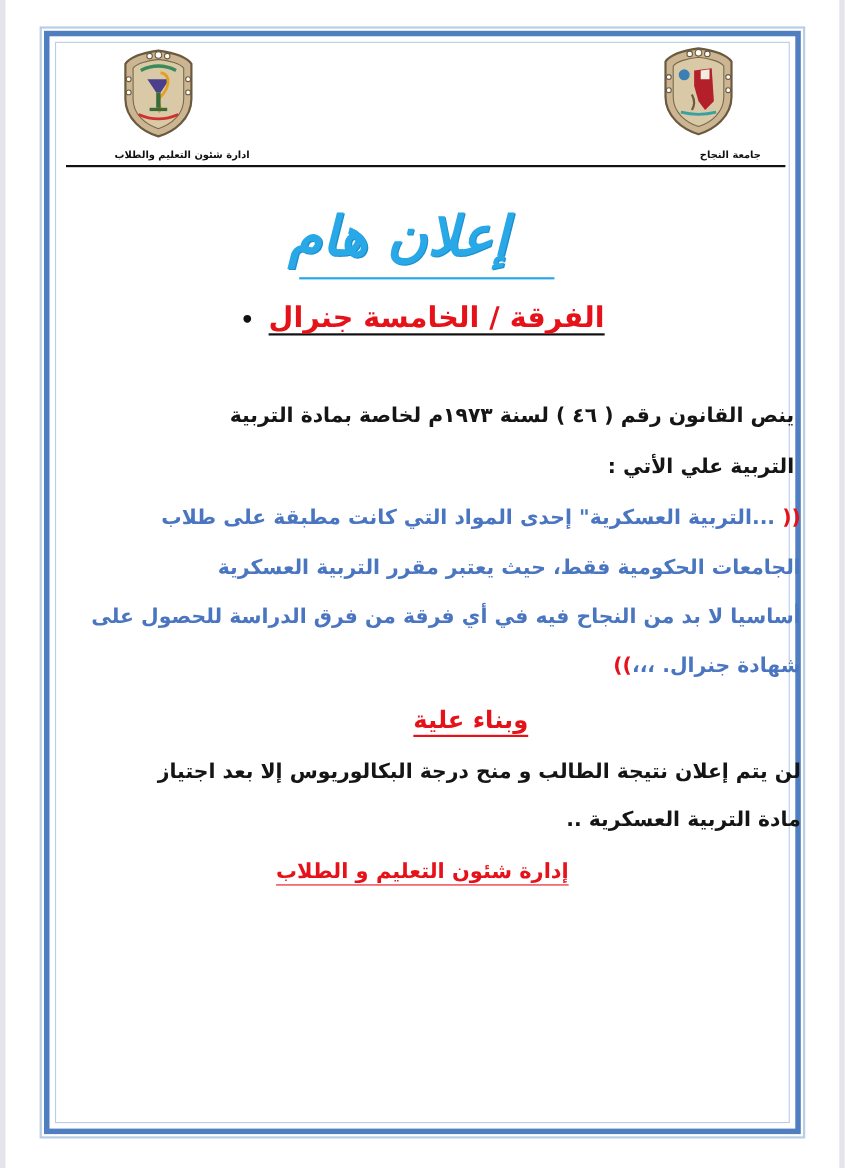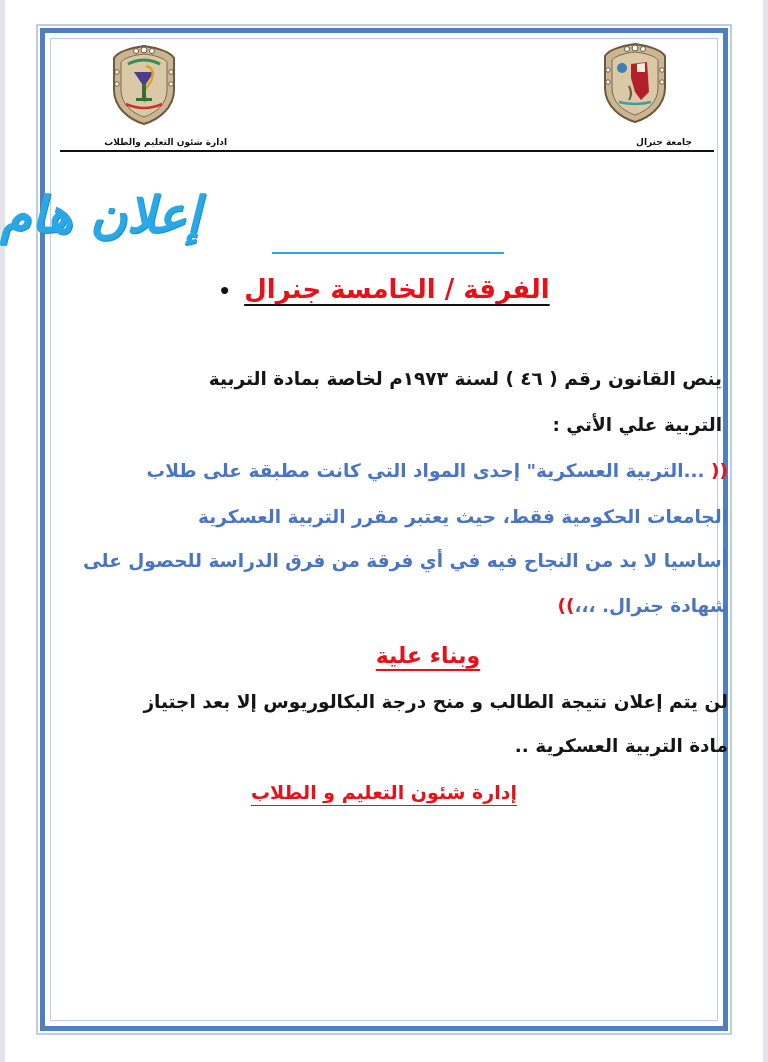--- a/index.html
+++ b/index.html
@@ -32,21 +32,21 @@
   .hdr-label {
     position: absolute; font-family: "DejaVu Sans", sans-serif; font-size: 9px; font-weight: bold; color: #111;
     direction: rtl; white-space: nowrap; margin-left: 27px;
   }
   .hdr-label-left { left: 84px; top: 137px; width: 116px; text-align: center; }
   .hdr-label-right { left: 604px; top: 137px; width: 66px; text-align: center; }
   .hdr-rule {
     position: absolute; left: 60px; top: 150px; width: 654px; height: 2px; background: #111;
   }
   .title {
-    position: absolute; left: 0; top: 190px; width: 724px; text-align: left;
+    position: absolute; left: 0; top: 190px; width: 724px; text-align: center;
     font-family: "DejaVu Sans", sans-serif; font-weight: bold; font-style: italic;
     font-size: 50px; color: #29a8e8; direction: rtl; line-height: 1;
     text-shadow: 1px 1px 0 #1d8fcc;
   }
   .title-under {
     position: absolute; left: 272px; top: 252px; width: 232px; height: 2px; background: #29a8e8;
   }
   .subtitle {
     position: absolute; left: 0; top: 276px; width: 768px; text-align: center;
     direction: rtl; line-height: 1;
@@ -114,21 +114,21 @@
     <circle cx="61" cy="40" r="2.2" fill="#fff" stroke="#6b5a3e"></circle>
     <circle cx="21" cy="26" r="5" fill="#3b7fb5"></circle>
     <path d="M30 22 L46 20 L48 50 L40 58 L34 50 L30 36 Z" fill="#b3202a"></path>
     <path d="M36 22 L44 21 L44 30 L36 30 Z" fill="#f0ece0"></path>
     <path d="M28 44 Q32 52 28 58" stroke="#6b5a3e" stroke-width="2" fill="none"></path>
     <path d="M18 60 Q34 64 50 60" stroke="#3aa0a0" stroke-width="2.5" fill="none"></path>
   </svg>
 </div>
 
 <div class="hdr-label hdr-label-left">ادارة شئون التعليم والطلاب</div>
-<div class="hdr-label hdr-label-right">جامعة جنرال</div>
+<div class="hdr-label hdr-label-right">جامعة النجاح</div>
 <div class="hdr-rule"></div>
 
 <div class="title">إعلان هام</div>
 <div class="title-under"></div>
 
 <div class="subtitle">
   <span class="txt">الفرقة / الخامسة جنرال</span>
   <span class="dot">•</span>
 </div>
 

